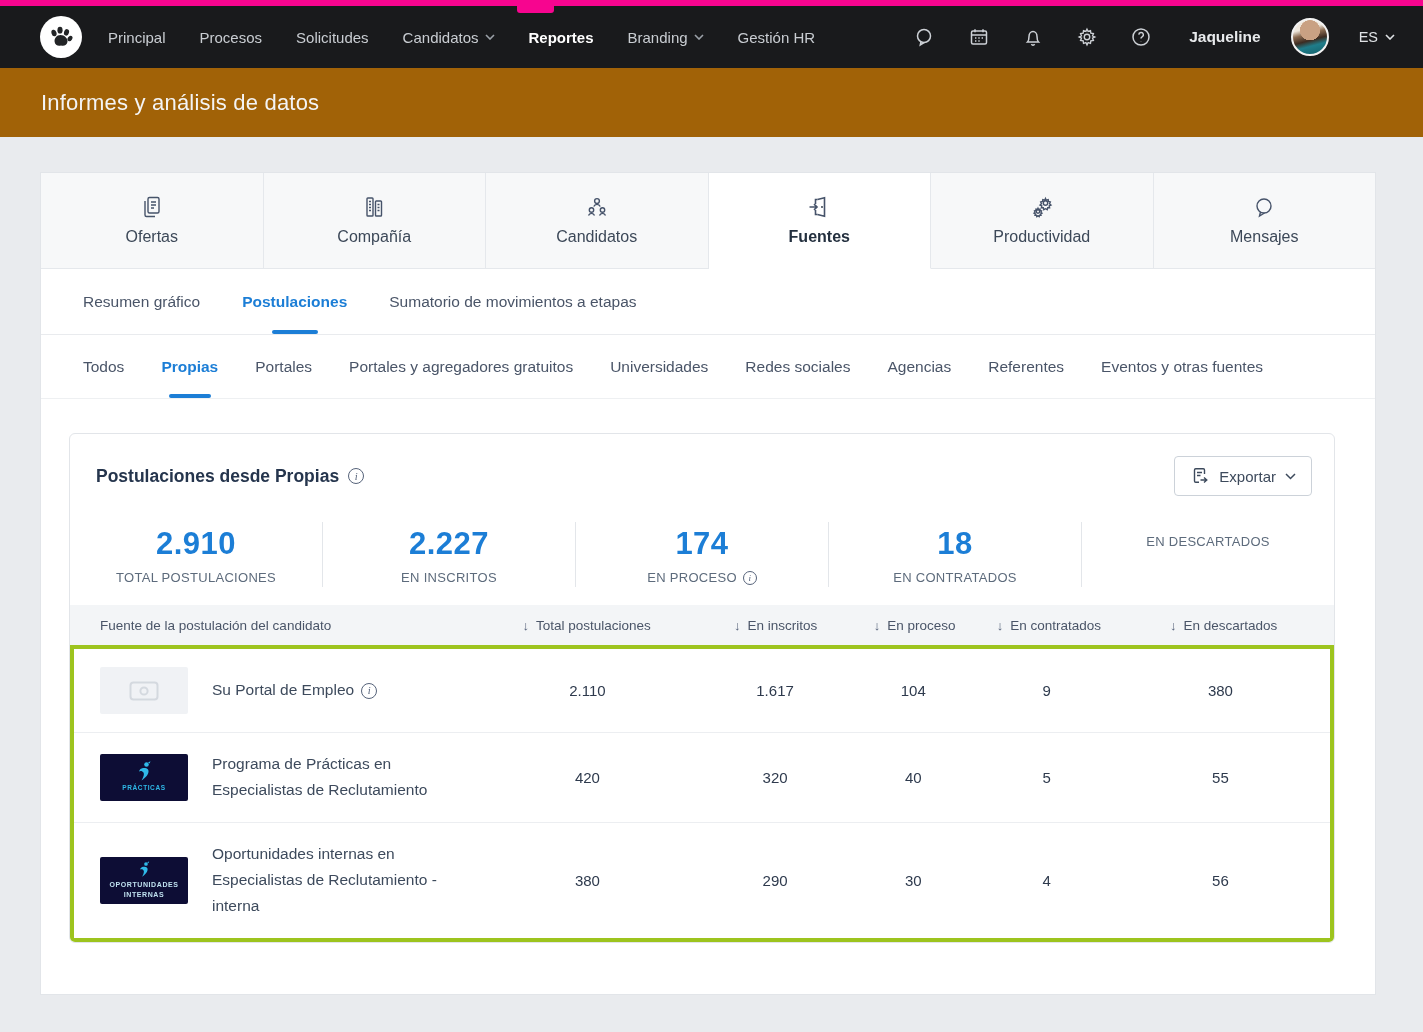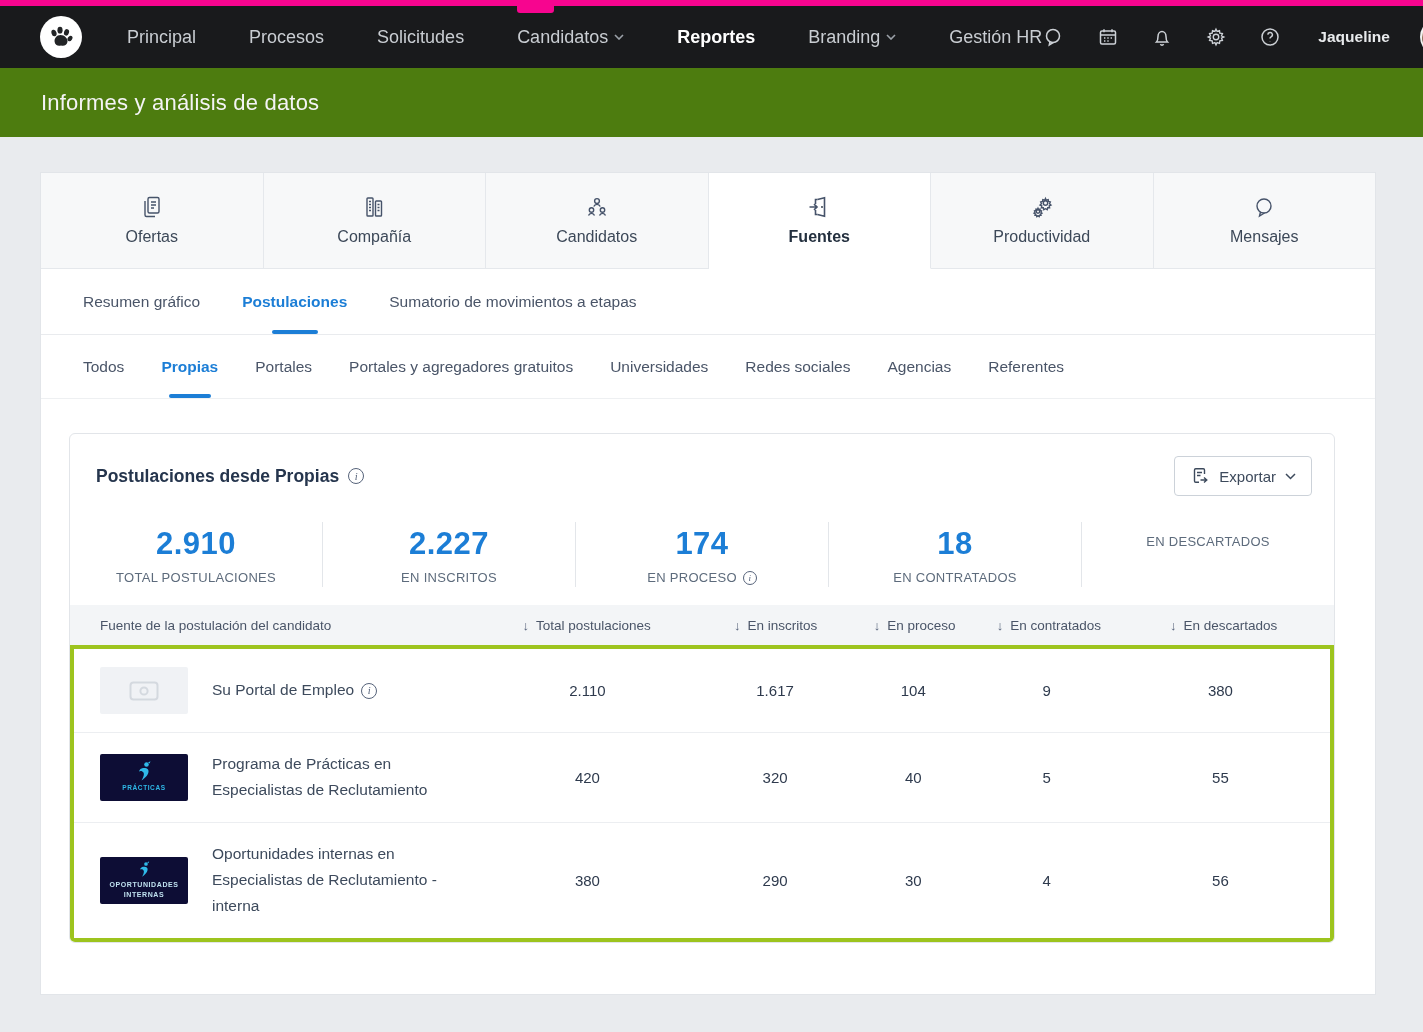--- a/index.html
+++ b/index.html
@@ -18,39 +18,39 @@
   
   .navbar {
     position:absolute; top:6px; left:0; width:100%; height:62px;
     background:#191a1c; display:flex; align-items:center; padding:0 28px 0 40px;
   }
   .logo-circle {
     width:42px; height:42px; border-radius:50%; background:#ffffff;
     display:flex; align-items:center; justify-content:center; margin-right:26px; flex:0 0 auto;
   }
   .nav-menu { display:flex; align-items:center; gap:34px; }
-  .nav-item { color:#c9cdd2; font-size:18px; cursor:pointer; display:flex; align-items:center; gap:6px; white-space:nowrap;margin-left:19px; }
+  .nav-item { color:#c9cdd2; font-size:15px; cursor:pointer; display:flex; align-items:center; gap:6px; white-space:nowrap; }
   .nav-item.active { color:#ffffff; font-weight:bold; }
   .nav-right { margin-left:auto; display:flex; align-items:center; gap:30px; }
   .nav-icon { width:24px; height:24px; display:flex; align-items:center; justify-content:center; cursor:pointer; }
   .nav-icon svg { stroke:#cdd1d6; }
   .user-name { color:#e8eaec; font-size:15.5px; font-weight:bold; margin-left:6px; }
   .avatar {
     width:38px; height:38px; border-radius:50%;
     background:
       radial-gradient(circle at 50% 30%, #c9a183 0 34%, transparent 35%),
       linear-gradient(165deg, #efe8dd 0 28%, #8a6a50 42%, #3c2c22 58%, #1f7d8a 72%, #145f68 100%);
     border:2px solid #f2f2f2;
   }
   .lang { display:flex; align-items:center; gap:7px; color:#dfe2e5; font-size:14.5px; cursor:pointer; }
 
   
   .title-bar {
     position:absolute; top:68px; left:0; width:100%; height:69px;
-    background:#4d7c0f; display:flex; align-items:center; padding-left:41px;
+    background:#a16207; display:flex; align-items:center; padding-left:41px;
   }
   .title-bar h1 { color:#f4f4f5; font-size:22px; font-weight:400; letter-spacing:0.2px; }
 
   
   .panel {
     position:absolute; top:172px; left:40px; width:1336px; height:823px;
     background:#ffffff; border:1px solid #e2e5e9;
   }
 
   
@@ -282,20 +282,21 @@
 
   <div class="filter-tabs">
     <span class="ftab">Todos</span>
     <span class="ftab active">Propias</span>
     <span class="ftab">Portales</span>
     <span class="ftab">Portales y agregadores gratuitos</span>
     <span class="ftab">Universidades</span>
     <span class="ftab">Redes sociales</span>
     <span class="ftab">Agencias</span>
     <span class="ftab">Referentes</span>
+    <span class="ftab">Eventos y otras fuentes</span>
   </div>
 
   <div class="card">
 
     <div class="card-header">
       <span class="card-title">
         <span>Postulaciones desde Propias</span>
         <span class="info-badge">i</span>
       </span>
       <button class="export-btn">

